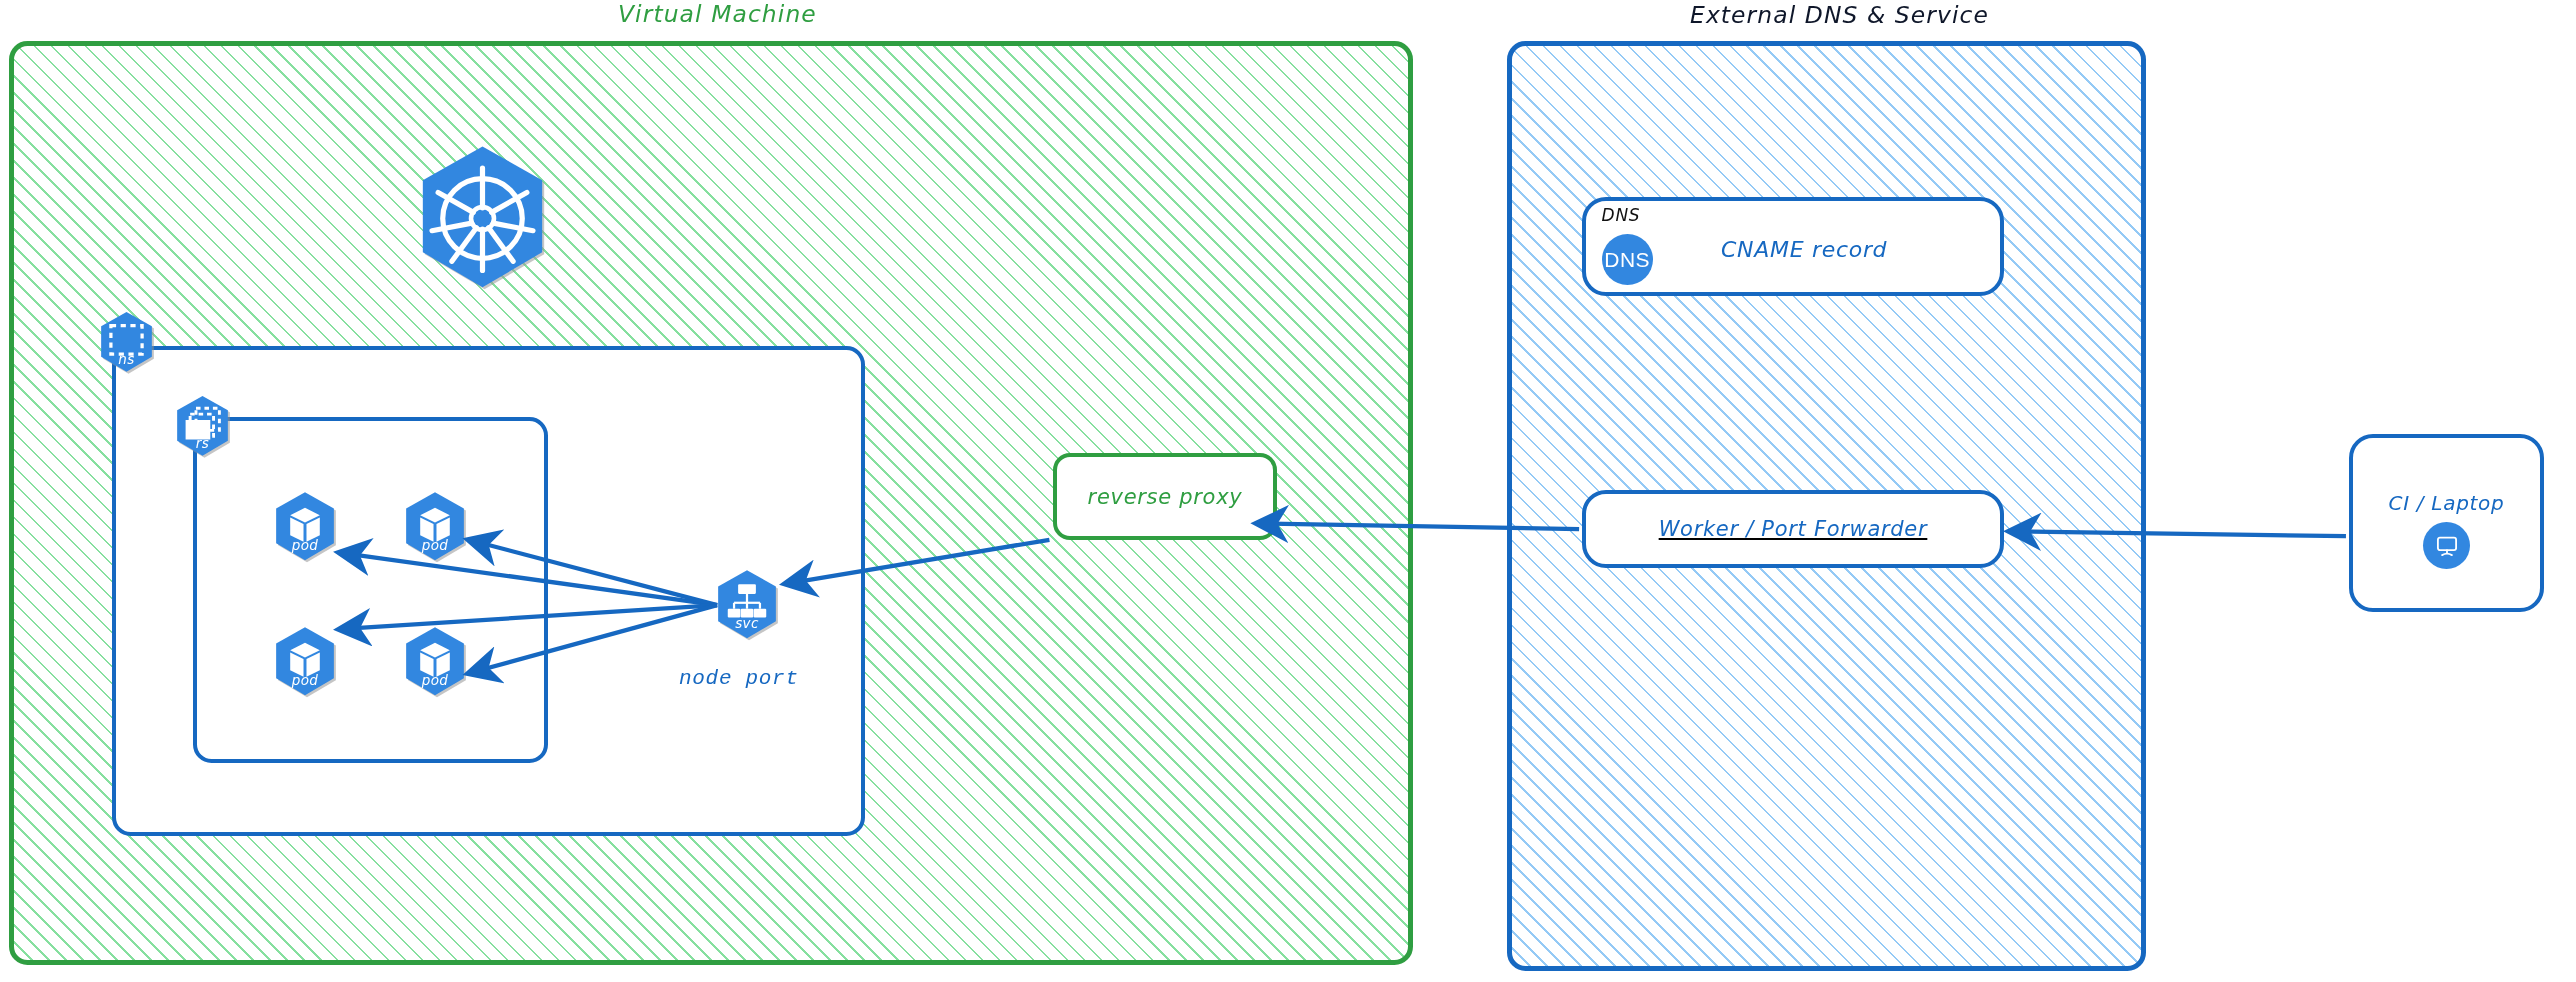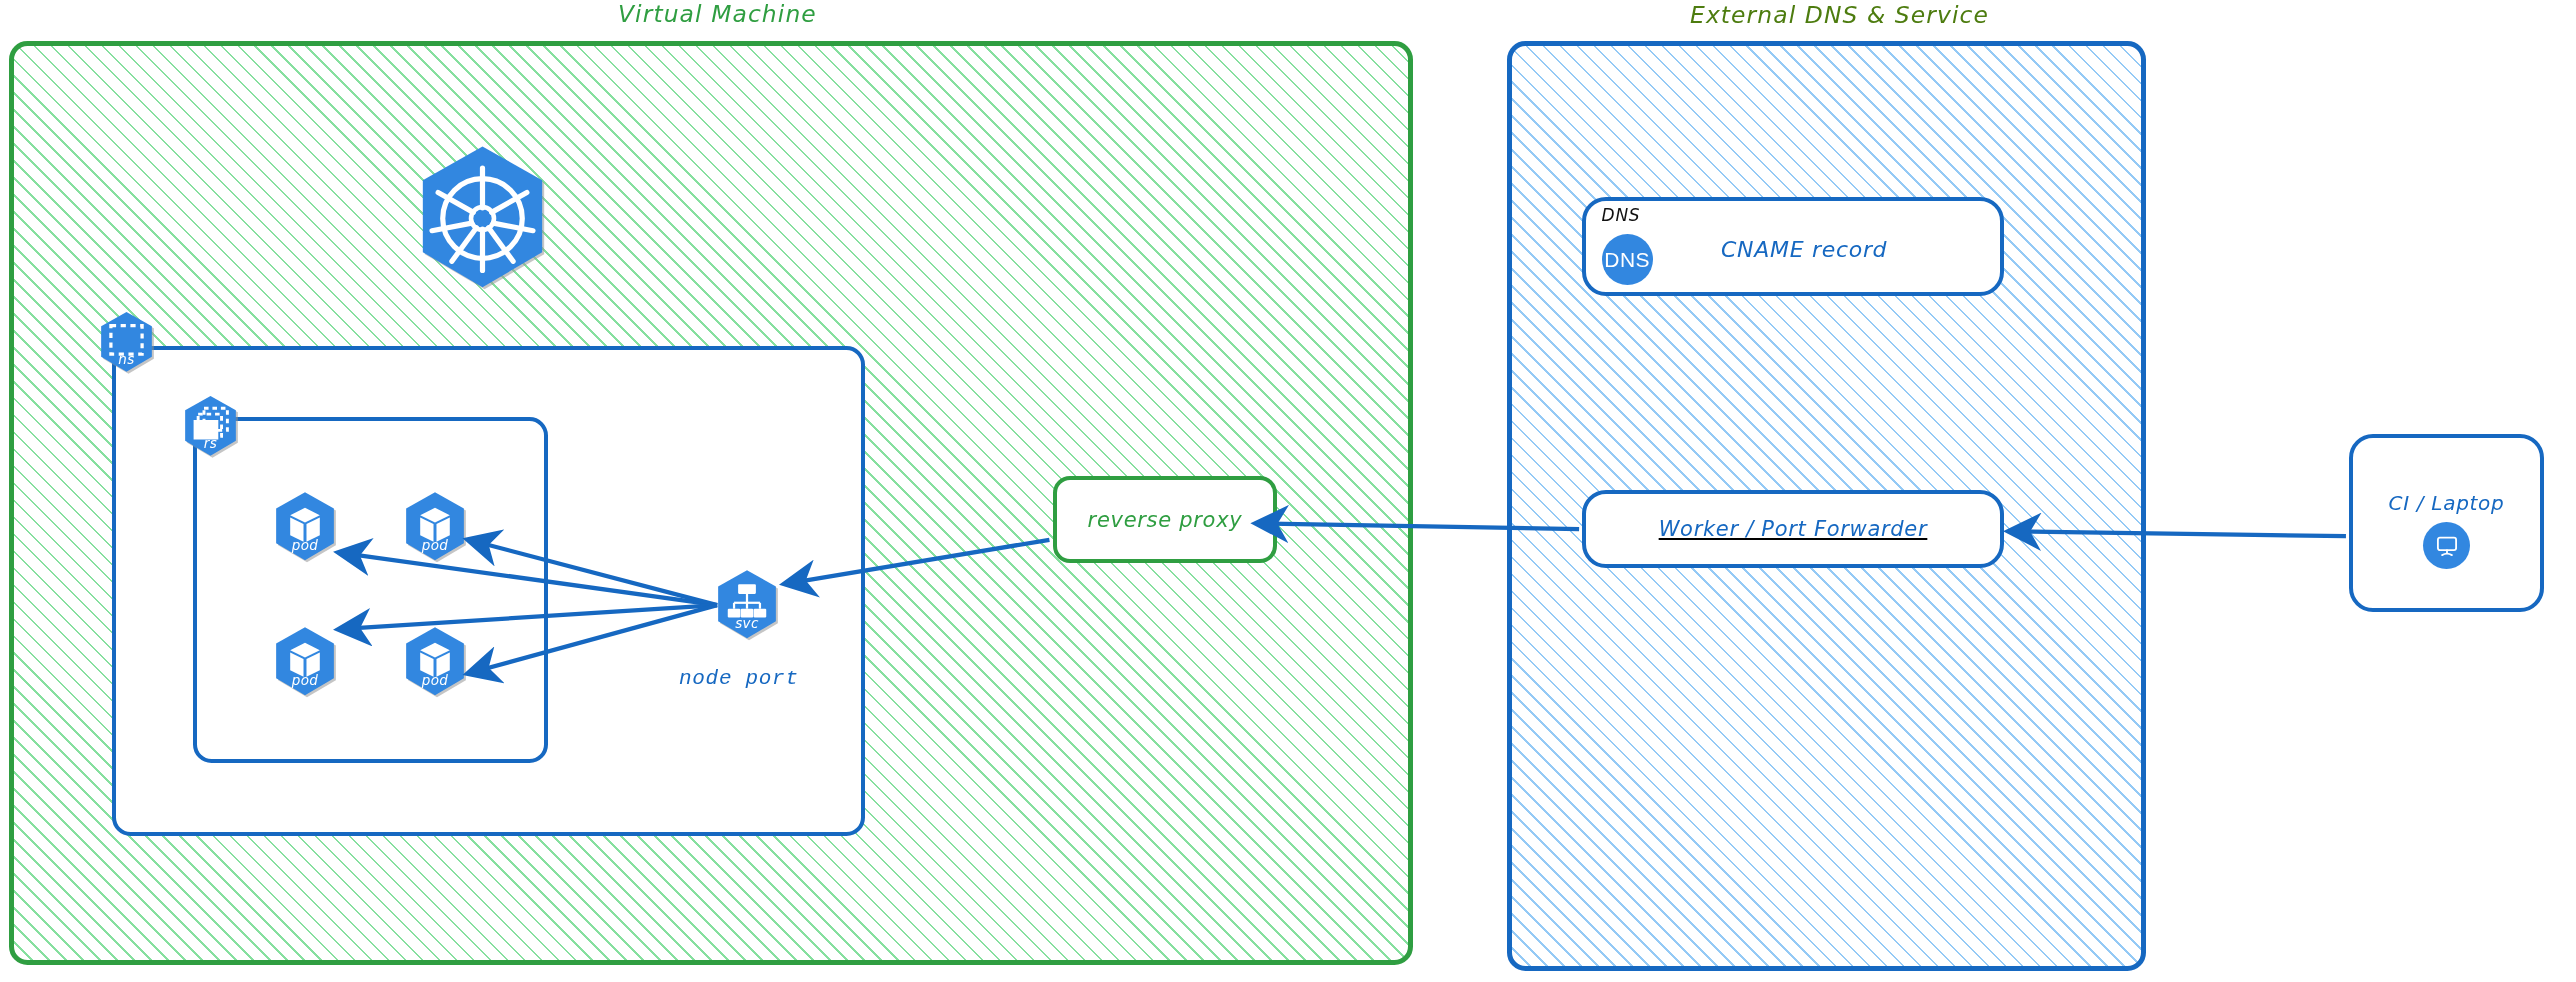--- a/index.html
+++ b/index.html
@@ -24,21 +24,21 @@
     background-image:repeating-linear-gradient(45deg,
         rgba(143,199,245,0.95) 0px, rgba(143,199,245,0.95) 1.8px,
         rgba(255,255,255,0) 1.8px, rgba(255,255,255,0) 12px);
   }
   .panel-title{
     position:absolute;font-family:"DejaVu Sans",sans-serif;
     font-size:23.4px;letter-spacing:1.1px;white-space:nowrap;
     font-style:italic;font-weight:400;
   }
   .title-vm{left:618px;top:0px;color:#2f9e41;}
-  .title-dns{left:1690px;top:1.4px;color:#4d7c0f;}
+  .title-dns{left:1690px;top:1.4px;color:#0f172a;}
 
   
   .box{position:absolute;box-sizing:border-box;background:#ffffff;
        display:flex;align-items:center;justify-content:center;}
   .box-blue{border:4.3px solid #1668c1;border-radius:24px;}
   .box-green{border:4.3px solid #2f9e41;border-radius:17px;}
   .box-label{font-family:"DejaVu Sans",sans-serif;font-style:italic;
              font-size:21px;letter-spacing:0.7px;white-space:nowrap;}
   .lbl-blue{color:#1668c1;}
   .lbl-green{color:#2f9e41;}
@@ -98,21 +98,21 @@
   <div class="box box-blue" id="dns-card">
     <span class="dns-tag">DNS</span>
     <span class="dns-circle">DNS</span>
     <span class="box-label lbl-blue dns-text">CNAME record</span>
   </div>
 
   <div class="box box-blue" style="left:1582px;top:490px;width:422px;height:78px;text-decoration:underline;">
     <span class="box-label lbl-blue">Worker / Port Forwarder</span>
   </div>
 
-  <div class="box box-green" style="left:1053px;top:476px;width:224px;height:87px;">
+  <div class="box box-green" style="left:1053px;top:453px;width:224px;height:87px;">
     <span class="box-label lbl-green">reverse proxy</span>
   </div>
 
   <div class="box box-blue" id="ci-box">
     <span class="ci-label box-label">CI / Laptop</span>
     <span class="ci-circle">
       <svg width="28" height="28" viewBox="0 0 40 40">
         <rect x="7" y="8" width="26" height="18" rx="3" fill="none" stroke="#ffffff" stroke-width="2.6"></rect>
         <path d="M20 26 L20 31 M13 33 Q20 29 27 33" fill="none" stroke="#ffffff" stroke-width="2.6" stroke-linecap="round"></path>
       </svg>
@@ -138,21 +138,21 @@
   </div>
 
   <div class="hexicon" style="left:94px;top:310px;width:65px;height:65px;">
     <svg width="65" height="65" viewBox="0 0 100 100">
       <polygon points="50,3 89,25 89,72 50,95 11,72 11,25" fill="#3287e0"></polygon>
       <rect x="26" y="24" width="48" height="44" fill="none" stroke="#ffffff" stroke-width="5" stroke-dasharray="8 7"></rect>
     </svg>
     <span class="hex-cap" style="top:41px;font-size:13.5px;">ns</span>
   </div>
 
-  <div class="hexicon" style="left:178px;top:394px;width:65px;height:65px;">
+  <div class="hexicon" style="left:170px;top:394px;width:65px;height:65px;">
     <svg width="65" height="65" viewBox="0 0 100 100">
       <polygon points="50,3 89,25 89,72 50,95 11,72 11,25" fill="#3287e0"></polygon>
       <rect x="40" y="22" width="36" height="34" fill="none" stroke="#ffffff" stroke-width="4.5" stroke-dasharray="7 6"></rect>
       <rect x="31" y="31" width="36" height="34" fill="none" stroke="#ffffff" stroke-width="4.5" stroke-dasharray="7 6"></rect>
       <rect x="24" y="40" width="38" height="30" fill="#ffffff"></rect>
     </svg>
     <span class="hex-cap" style="top:41px;font-size:13.5px;">rs</span>
   </div>
 
   <div class="hexicon" style="left:268px;top:490px;width:74px;height:74px;">

